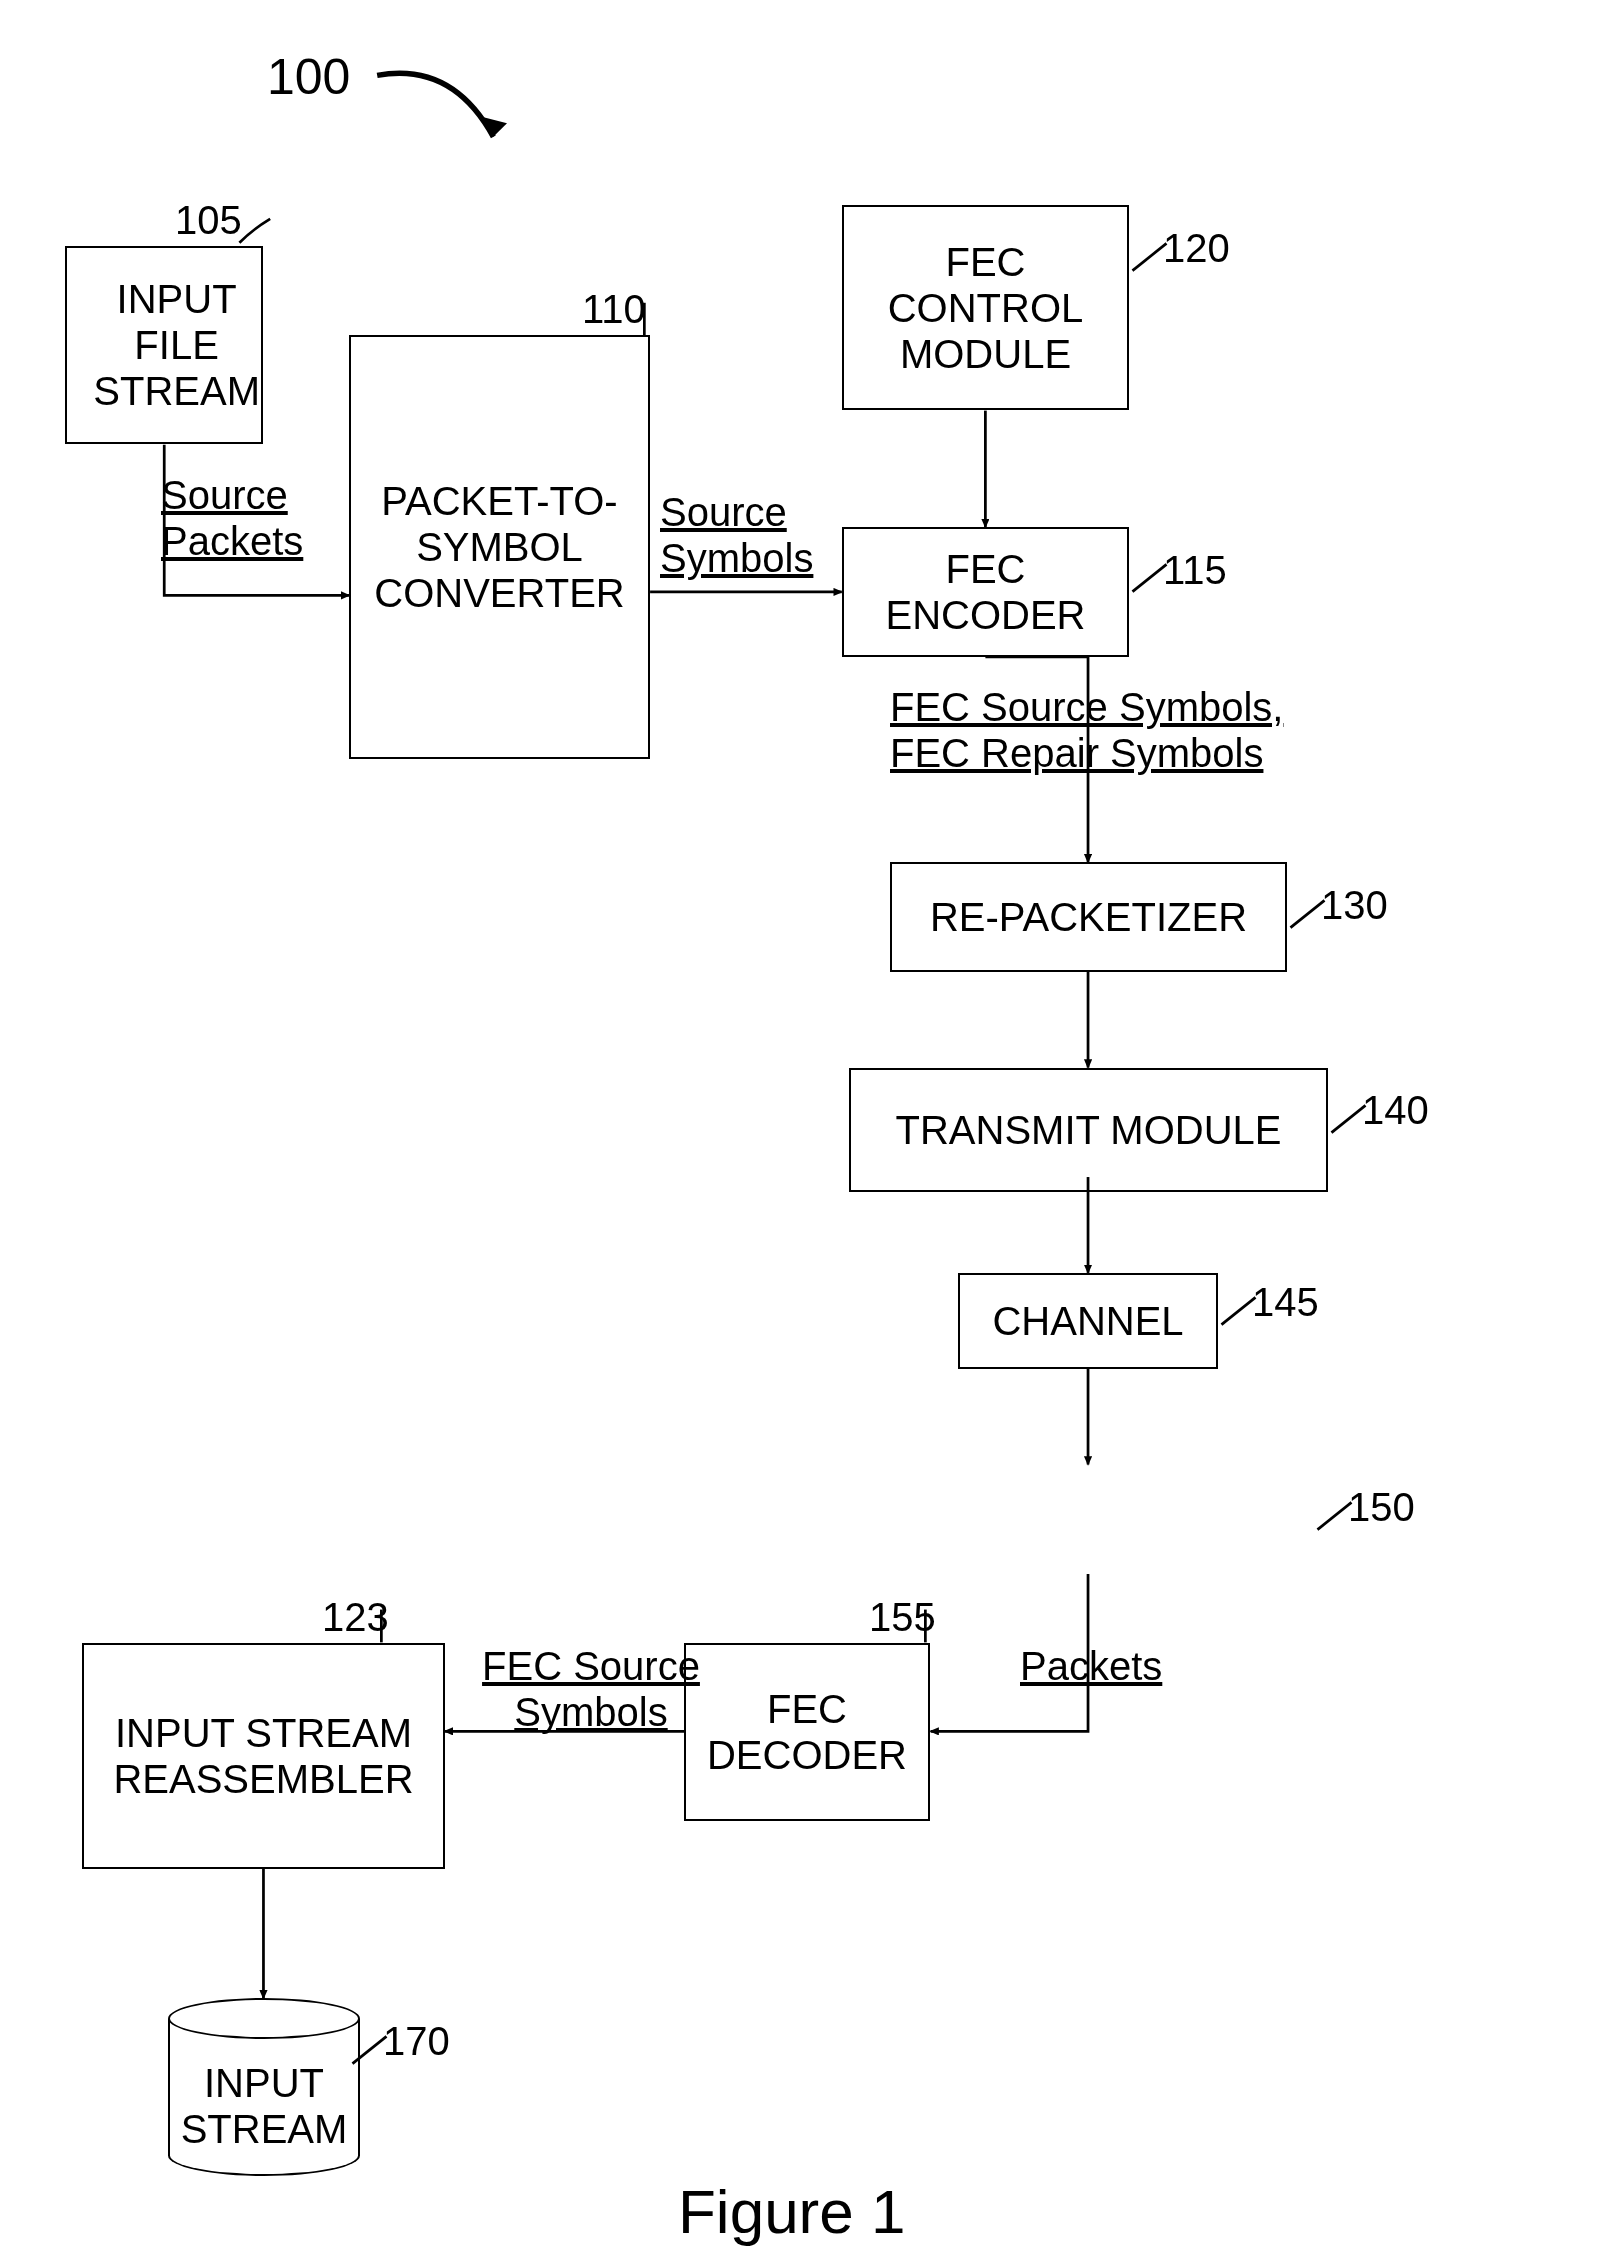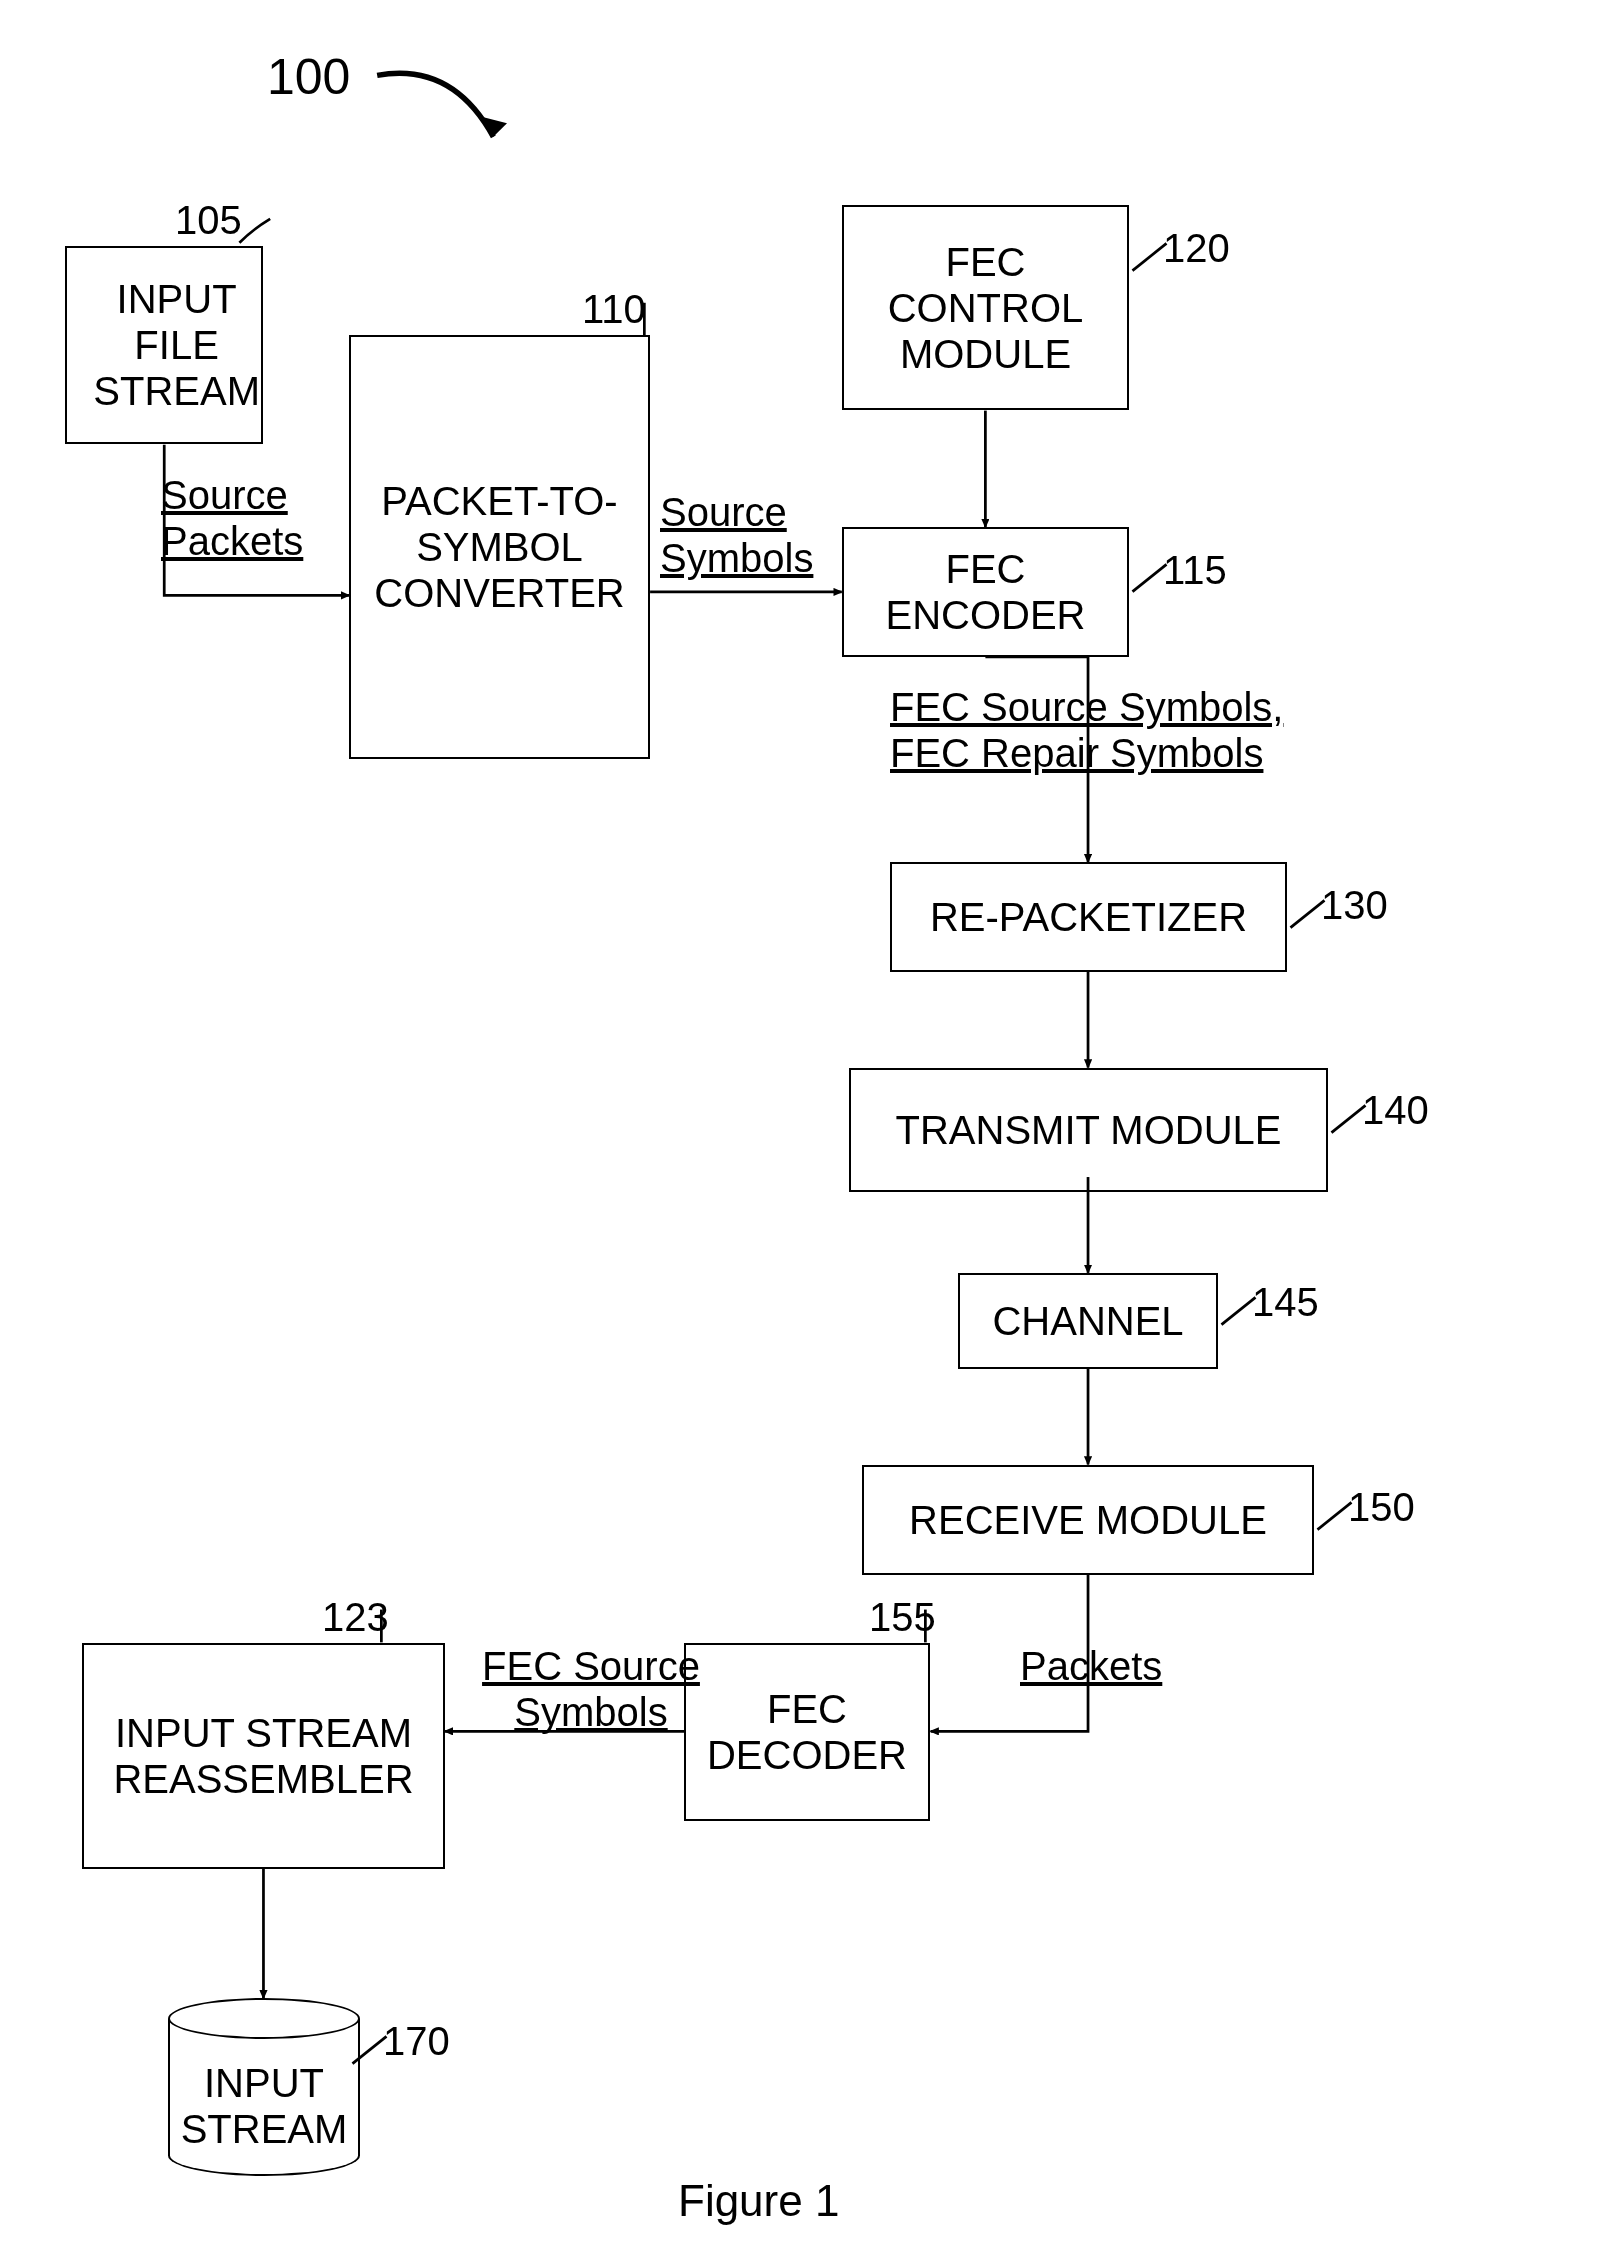--- a/index.html
+++ b/index.html
@@ -74,21 +74,21 @@
   }
   .cyl-text {
     position: absolute;
     width: 100%;
     text-align: center;
     font-size: 40px;
     line-height: 1.15;
   }
   .figure-caption {
     position: absolute;
-    font-size: 44px;
+    font-size: 62px;
   }
   svg.connector {
     position: absolute;
     overflow: visible;
   }
 </style>
 </head>
 <body>
 
 <div class="page">
@@ -156,23 +156,20 @@
   </svg>
 
   <div class="box" style="left:958px; top:1273px; width:260px; height:96px;">
     <span>CHANNEL</span>
   </div>
   <div class="ref-label" style="left:1252px; top:1280px;">145</div>
   <svg class="connector" style="left:1218px; top:1294px; width:41px; height:34px;" viewBox="0 0 60 50" width="41" height="34">
     <path d="M 5 45 Q 30 25 55 5" stroke="#000" stroke-width="4" fill="none"></path>
   </svg>
 
-  <div class="box" style="left:862px; top:1465px; width:452px; height:110px;">
-    <span>RECEIVE MODULE</span>
-  </div>
   <div class="ref-label" style="left:1348px; top:1485px;">150</div>
   <svg class="connector" style="left:1314px; top:1499px; width:41px; height:34px;" viewBox="0 0 60 50" width="41" height="34">
     <path d="M 5 45 Q 30 25 55 5" stroke="#000" stroke-width="4" fill="none"></path>
   </svg>
 
   <div class="box" style="left:684px; top:1643px; width:246px; height:178px;">
     <span style="white-space:pre-line;">FEC
 DECODER</span>
   </div>
   <div class="ref-label" style="left:869px; top:1595px;">155</div>

